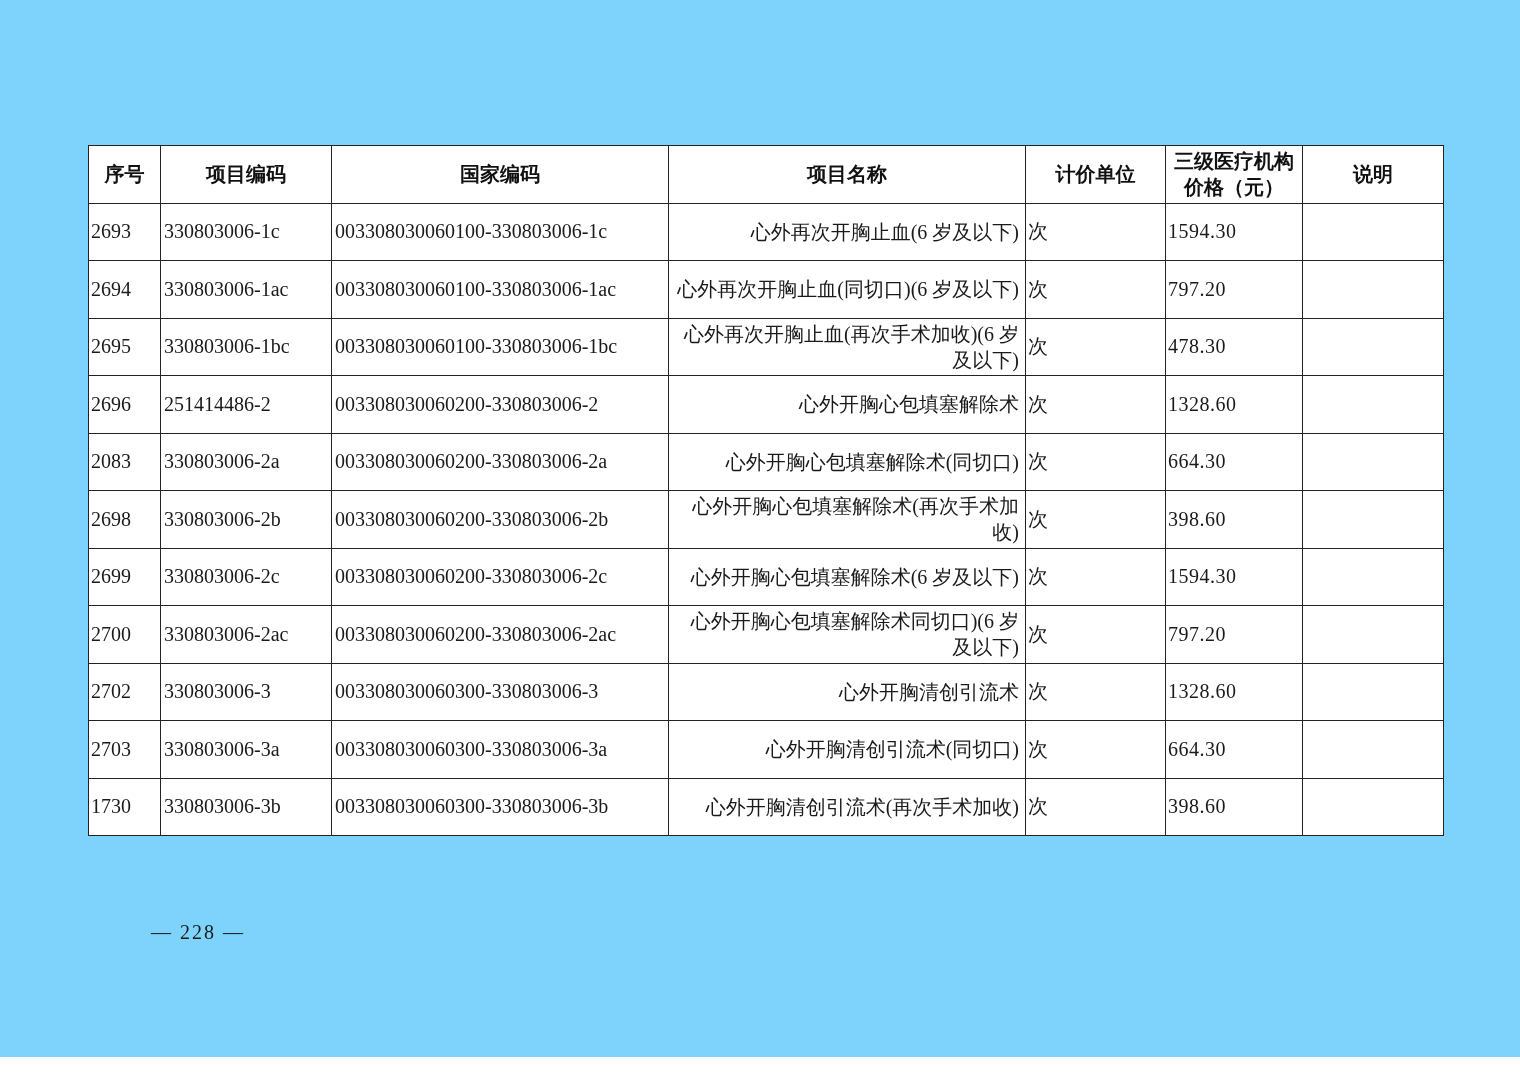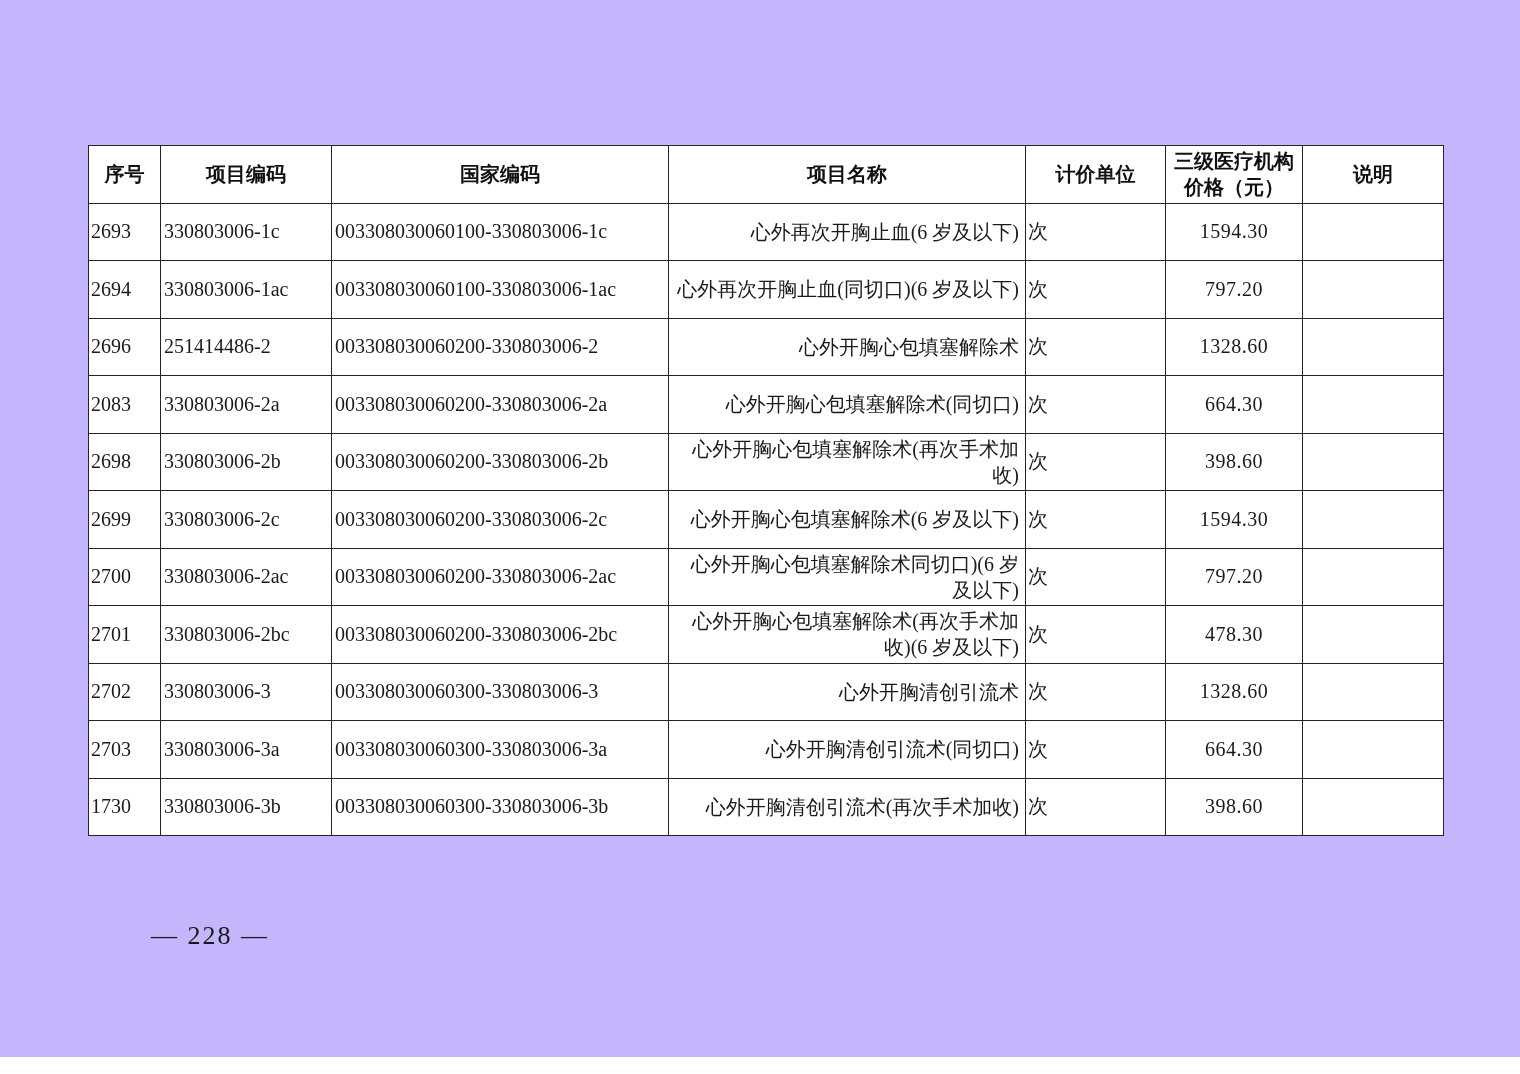--- a/index.html
+++ b/index.html
@@ -13,21 +13,21 @@
     position: relative;
     overflow: hidden;
     font-family: "Liberation Serif", "DejaVu Serif", serif;
     color: #151515;
   }
   .page {
     position: absolute;
     left: 0; top: 0;
     width: 1520px;
     height: 1057px;
-    background: #c4b5fd;
+    background: #7dd3fc;
   }
   table.tariff {
     position: absolute;
     left: 88px;
     top: 145px;
     width: 1355px;
     border-collapse: collapse;
     table-layout: fixed;
     background: #ffffff;
   }
@@ -50,27 +50,27 @@
     color: #111111;
   }
   .tariff td {
     font-family: "Liberation Serif", "DejaVu Serif", serif;
     font-size: 20px;
     color: #1a1a1a;
   }
   td.c-center { text-align: left; padding: 0 2px; }
   td.c-left   { text-align: left;   padding: 0 14px 0 3px; white-space: nowrap; }
   td.c-name   { text-align: right;   padding: 2px 6px 2px 2px; line-height: 26px; }
-  td.c-price  { text-align: center; padding: 0 2px; letter-spacing: 0.5px; }
+  td.c-price  { padding: 0 2px; letter-spacing: 0.5px; }
   .pageno {
     position: absolute;
     left: 151px;
     top: 921px;
     font-family: "Liberation Serif", "DejaVu Serif", serif;
-    font-size: 26px;
+    font-size: 20px;
     letter-spacing: 2px;
     color: #1a1a1a;
     white-space: pre;
   }
 </style>
 </head>
 <body>
 
 <div class="page">
 
@@ -108,20 +108,29 @@
         <tr>
           <td class="c-center">2694</td>
           <td class="c-left">330803006-1ac</td>
           <td class="c-left">003308030060100-330803006-1ac</td>
           <td class="c-name">心外再次开胸止血(同切口)(6 岁及以下)</td>
           <td class="c-center">次</td>
           <td class="c-price">797.20</td>
           <td class="c-center"></td>
         </tr>
         <tr>
+          <td class="c-center">2695</td>
+          <td class="c-left">330803006-1bc</td>
+          <td class="c-left">003308030060100-330803006-1bc</td>
+          <td class="c-name">心外再次开胸止血(再次手术加收)(6 岁及以下)</td>
+          <td class="c-center">次</td>
+          <td class="c-price">478.30</td>
+          <td class="c-center"></td>
+        </tr>
+        <tr>
           <td class="c-center">2696</td>
           <td class="c-left">251414486-2</td>
           <td class="c-left">003308030060200-330803006-2</td>
           <td class="c-name">心外开胸心包填塞解除术</td>
           <td class="c-center">次</td>
           <td class="c-price">1328.60</td>
           <td class="c-center"></td>
         </tr>
         <tr>
           <td class="c-center">2083</td>
@@ -153,29 +162,20 @@
         <tr>
           <td class="c-center">2700</td>
           <td class="c-left">330803006-2ac</td>
           <td class="c-left">003308030060200-330803006-2ac</td>
           <td class="c-name">心外开胸心包填塞解除术同切口)(6 岁及以下)</td>
           <td class="c-center">次</td>
           <td class="c-price">797.20</td>
           <td class="c-center"></td>
         </tr>
         <tr>
-          <td class="c-center">2701</td>
-          <td class="c-left">330803006-2bc</td>
-          <td class="c-left">003308030060200-330803006-2bc</td>
-          <td class="c-name">心外开胸心包填塞解除术(再次手术加收)(6 岁及以下)</td>
-          <td class="c-center">次</td>
-          <td class="c-price">478.30</td>
-          <td class="c-center"></td>
-        </tr>
-        <tr>
           <td class="c-center">2702</td>
           <td class="c-left">330803006-3</td>
           <td class="c-left">003308030060300-330803006-3</td>
           <td class="c-name">心外开胸清创引流术</td>
           <td class="c-center">次</td>
           <td class="c-price">1328.60</td>
           <td class="c-center"></td>
         </tr>
         <tr>
           <td class="c-center">2703</td>

